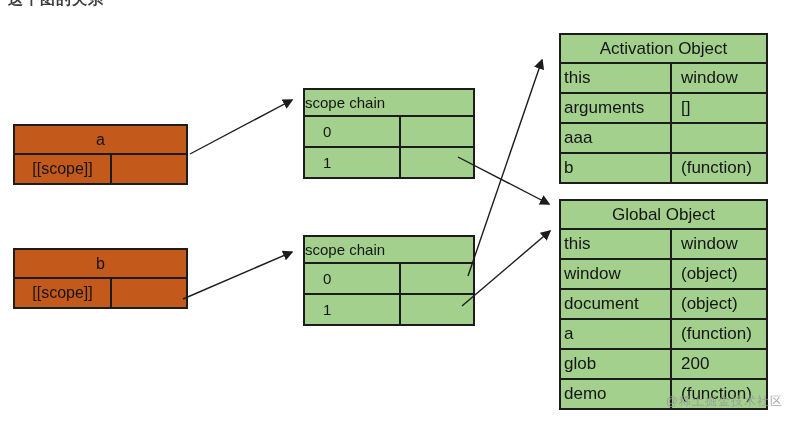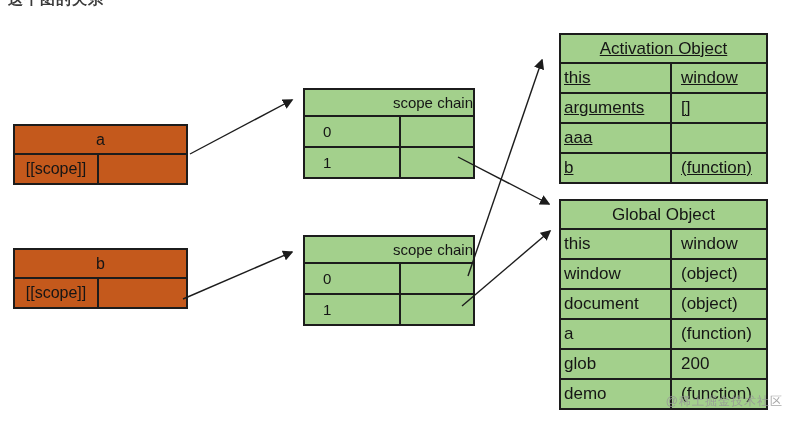--- a/index.html
+++ b/index.html
@@ -24,34 +24,34 @@
     border:2px solid var(--border);
     box-sizing:border-box;
     font-size:16px;
   }
   .var-title{
     height:27px;line-height:27px;text-align:center;
     border-bottom:2px solid var(--border);
   }
   .var-row{display:flex;height:28px;line-height:28px;}
   .var-cell-left{
-    width:84px;text-align:center;
+    width:97px;text-align:center;
     border-right:2px solid var(--border);box-sizing:border-box;
   }
   .var-cell-right{flex:1;}
   
   .sc-table{
     position:absolute;left:303px;width:172px;
     background:var(--green);
     border:2px solid var(--border);
     box-sizing:border-box;
     font-size:15px;
   }
   .sc-title{
-    height:25px;line-height:25px;text-align:right;
+    height:25px;line-height:25px;text-align:left;
     border-bottom:2px solid var(--border);
   }
   .sc-row{display:flex;height:29px;line-height:29px;}
   .sc-row + .sc-row{border-top:2px solid var(--border);}
   .sc-cell-left{
     width:96px;padding-left:18px;
     border-right:2px solid var(--border);box-sizing:border-box;
   }
   .sc-cell-right{flex:1;}
   
@@ -126,21 +126,21 @@
     <div class="sc-row">
       <div class="sc-cell-left">0</div>
       <div class="sc-cell-right"></div>
     </div>
     <div class="sc-row">
       <div class="sc-cell-left">1</div>
       <div class="sc-cell-right"></div>
     </div>
   </div>
 
-  <div class="obj-table" style="top:33px;text-decoration:underline;">
+  <div class="obj-table" style="top:33px;">
     <div class="obj-title">Activation Object</div>
     <div class="obj-row">
       <div class="obj-key">this</div>
       <div class="obj-val">window</div>
     </div>
     <div class="obj-row">
       <div class="obj-key">arguments</div>
       <div class="obj-val">[]</div>
     </div>
     <div class="obj-row">

